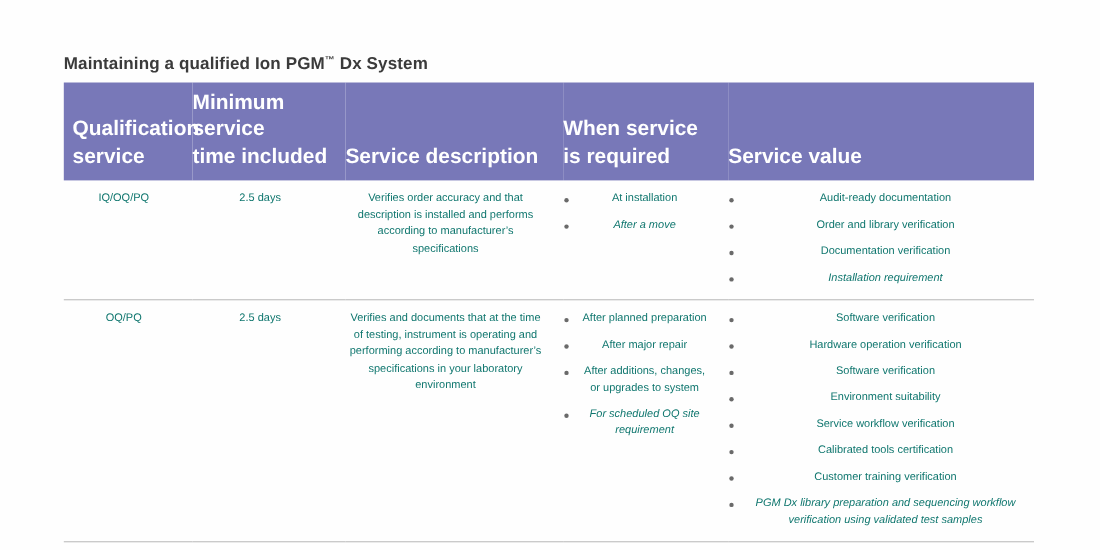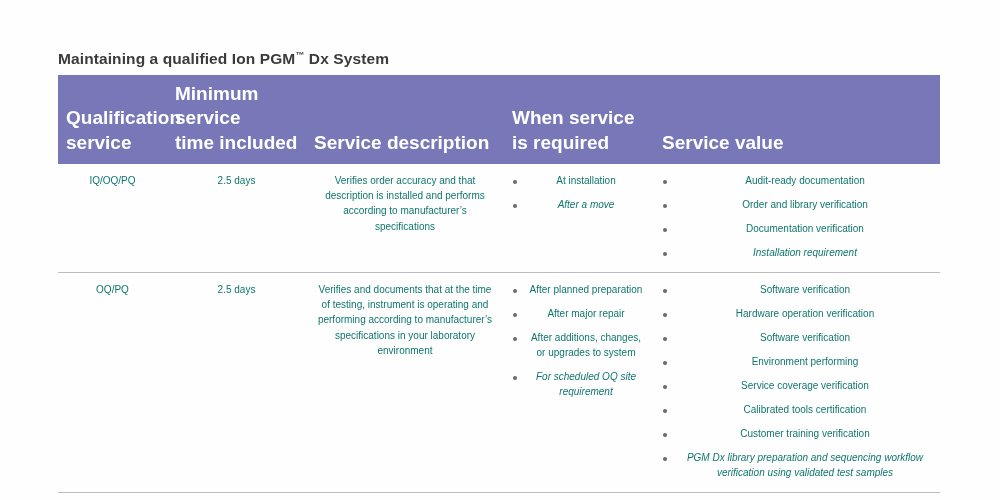--- a/index.html
+++ b/index.html
@@ -192,22 +192,22 @@
             <li>After major repair</li>
             <li>After additions, changes, or upgrades to system</li>
             <li>For scheduled OQ site requirement</li>
           </ul>
         </td>
         <td class="svc-col">
           <ul class="bullets">
             <li>Software verification</li>
             <li>Hardware operation verification</li>
             <li>Software verification</li>
-            <li>Environment performing</li>
-            <li>Service coverage verification</li>
+            <li>Environment suitability</li>
+            <li>Service workflow verification</li>
             <li>Calibrated tools certification</li>
             <li>Customer training verification</li>
             <li>PGM Dx library preparation and sequencing workflow verification using validated test samples</li>
           </ul>
         </td>
       </tr>
 
     </tbody>
   </table>
 

